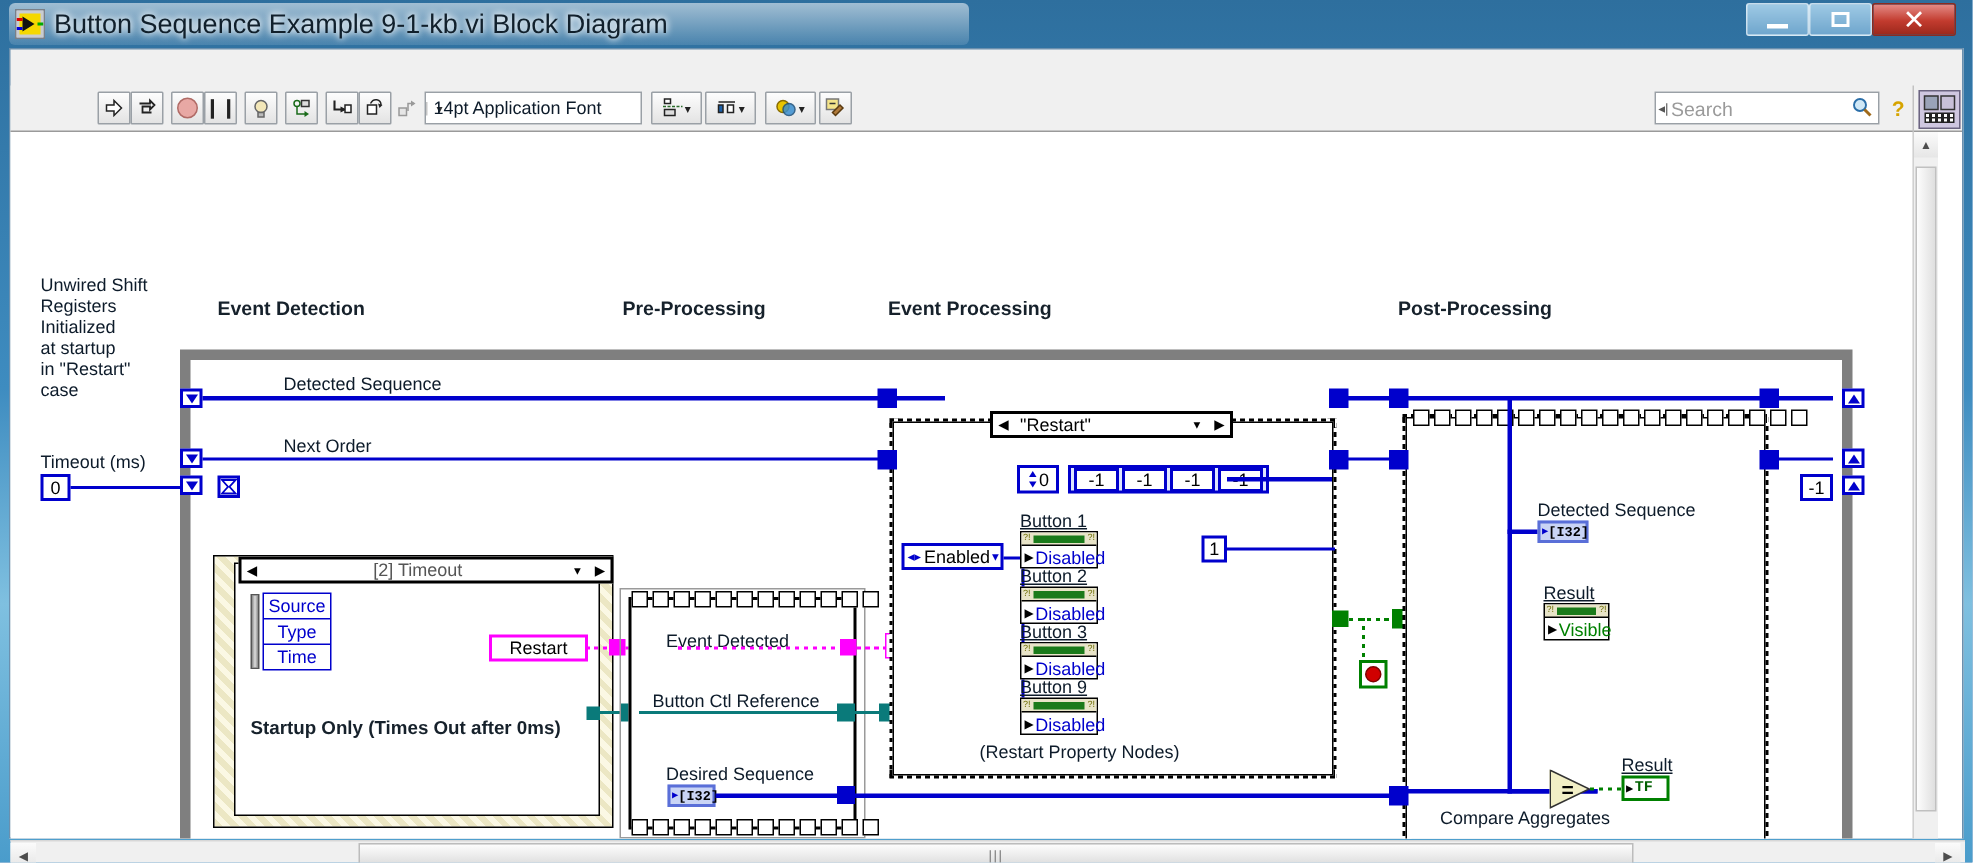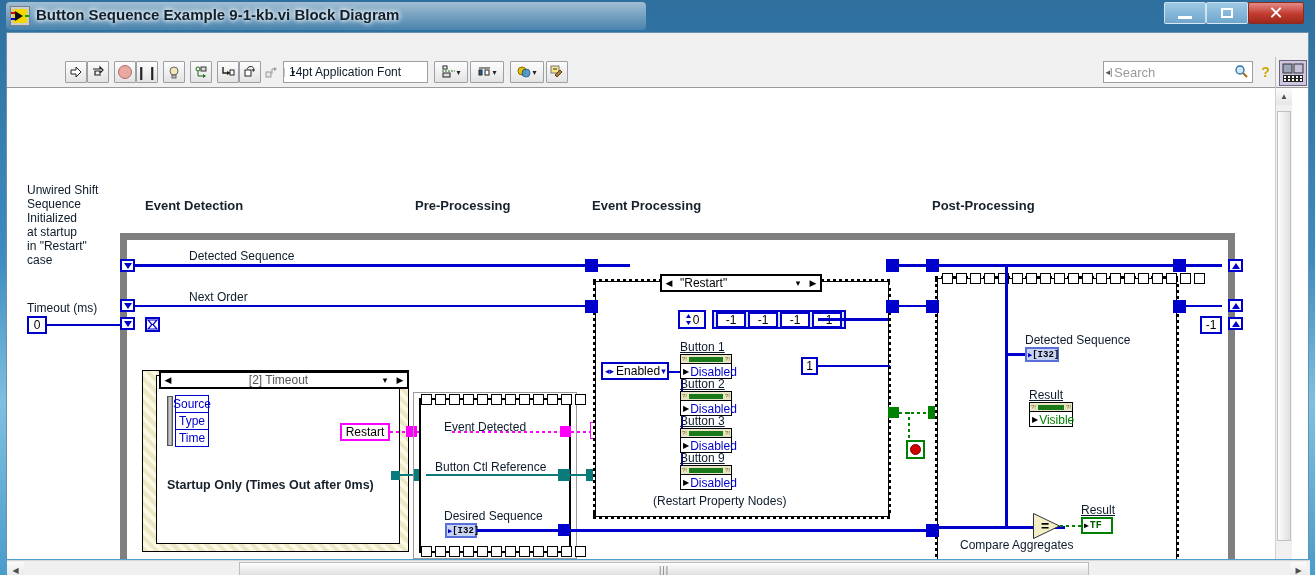--- a/index.html
+++ b/index.html
@@ -22,23 +22,22 @@
     position:absolute;left:6px;top:2px;width:640px;height:28px;
     background:linear-gradient(180deg,rgba(255,255,255,.55),rgba(255,255,255,.12));
     border-radius:4px;
   }
   #app-icon{
     position:absolute;left:10px;top:6px;width:20px;height:20px;
     background:#d8dce0;border:1px solid #7a8088;box-sizing:border-box;
   }
   #title-text{
     position:absolute;left:36px;top:6px;
-    font-size:15px;color:#11202c;white-space:nowrap;
+    font-size:18px;color:#11202c;white-space:nowrap;
     text-shadow:0 0 4px #ffffff,0 0 6px #ffffff;
-    font-weight:bold;
   }
   .winbtn{
     position:absolute;top:2px;height:22px;width:42px;
     border:1px solid rgba(255,255,255,.6);
     box-sizing:border-box;border-radius:2px;
     display:flex;align-items:center;justify-content:center;
     font-size:14px;color:#ffffff;
   }
   #btn-min{left:1164px;background:linear-gradient(180deg,#9ec9e4,#6fa6cd);}
   #btn-max{left:1206px;background:linear-gradient(180deg,#9ec9e4,#6fa6cd);}
@@ -440,21 +439,21 @@
               <rect x="20" y="18" width="2" height="2"></rect>
             </g>
         </svg>
       </div>
     </div>
 
     <div id="canvas">
 
       <div class="lbl" style="left:20px;top:95px;line-height:14px;font-size:12px">
         <div>Unwired Shift</div>
-        <div>Sequence</div>
+        <div>Registers</div>
         <div>Initialized</div>
         <div>at startup</div>
         <div>in "Restart"</div>
         <div>case</div>
       </div>
 
       <div class="lbl" style="left:20px;top:213px">Timeout (ms)</div>
       <div class="numconst" style="left:20px;top:228px;width:20px;height:18px">0</div>
       <div class="wire-b" style="left:40px;top:236px;width:78px;height:2px"></div>
 
@@ -508,29 +507,29 @@
       <div class="innerwhite" style="left:149px;top:287px;width:244px;height:169px;border:1px solid #000;box-sizing:border-box"></div>
 
       <div class="casesel" style="left:152px;top:283px;width:250px">
         <span class="ar">◀</span>
         <span class="txt" style="text-align:center;padding-left:5px;color:#555">[2] Timeout</span>
         <span class="dn">▾</span>
         <span class="ar">▶</span>
       </div>
 
       <div class="evgrip" style="left:160px;top:308px;height:50px"></div>
-      <div class="evdata" style="left:168px;top:307px;width:34px">
+      <div class="evdata" style="left:168px;top:307px;width:46px">
         <div class="r">Source</div>
         <div class="r">Type</div>
         <div class="r">Time</div>
       </div>
 
       <div class="lbl-b" style="left:160px;top:390px;font-size:12.5px">Startup Only (Times Out after 0ms)</div>
 
-      <div class="freelabel" style="left:333px;top:335px;width:50px;height:18px">Restart</div>
+      <div class="freelabel" style="left:319px;top:335px;width:66px;height:18px">Restart</div>
       <div class="wire-m" style="left:383px;top:343px;width:18px"></div>
       <div class="tunnel-m" style="left:399px;top:338px;width:11px;height:11px"></div>
       <div class="wire-m" style="left:410px;top:343px;width:26px"></div>
       <div class="tunnel-m" style="left:434px;top:338px;width:11px;height:11px"></div>
 
       <div class="tunnel-t" style="left:384px;top:383px;width:9px;height:9px"></div>
       <div class="wire-t" style="left:393px;top:386px;width:16px;height:2px"></div>
       <div class="tunnel-t" style="left:407px;top:381px;width:12px;height:12px"></div>
 
       <div class="seqframe" style="left:412px;top:310px;width:152px;height:155px"></div>

